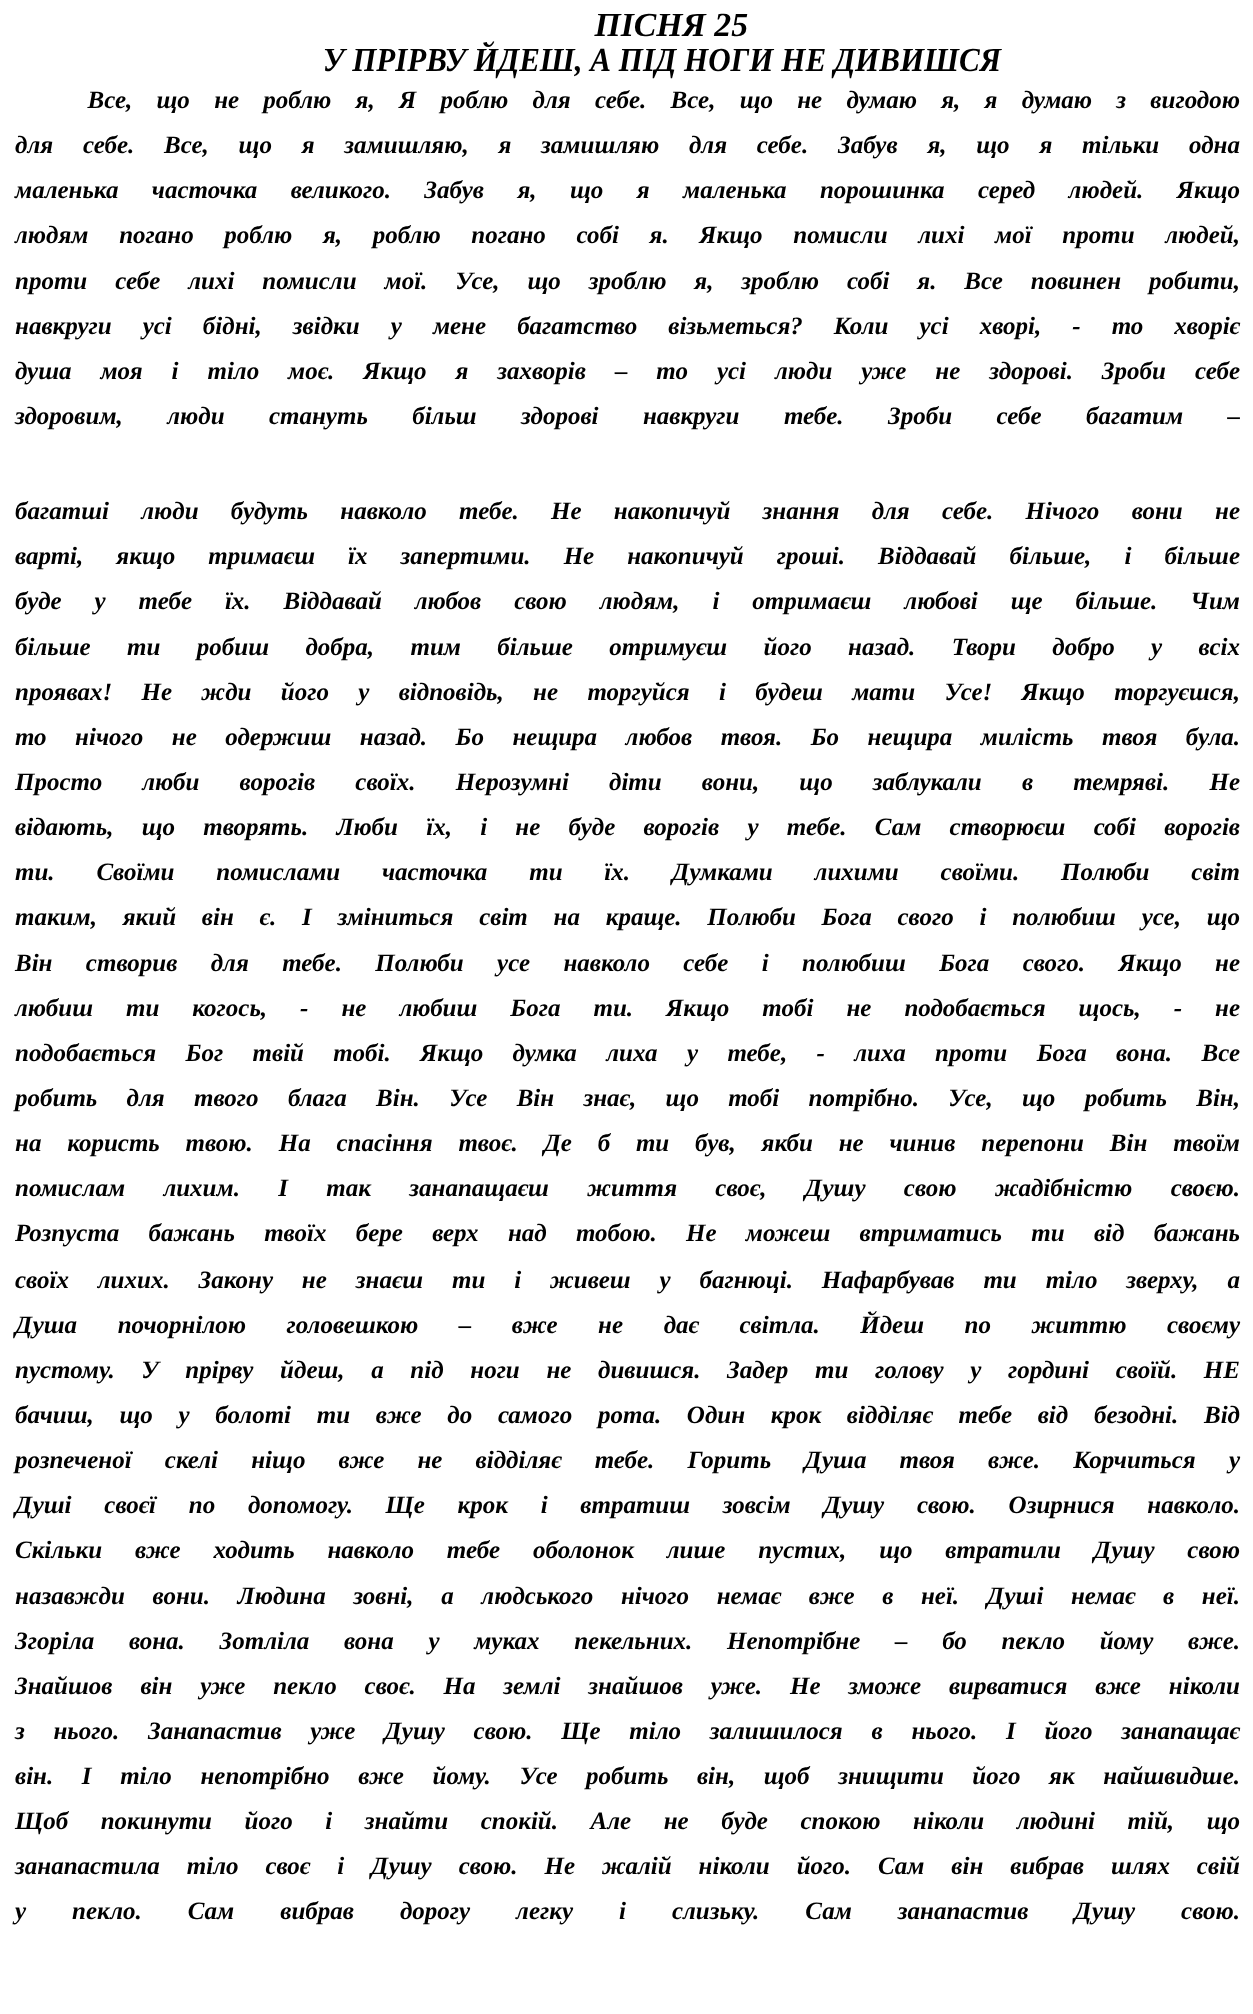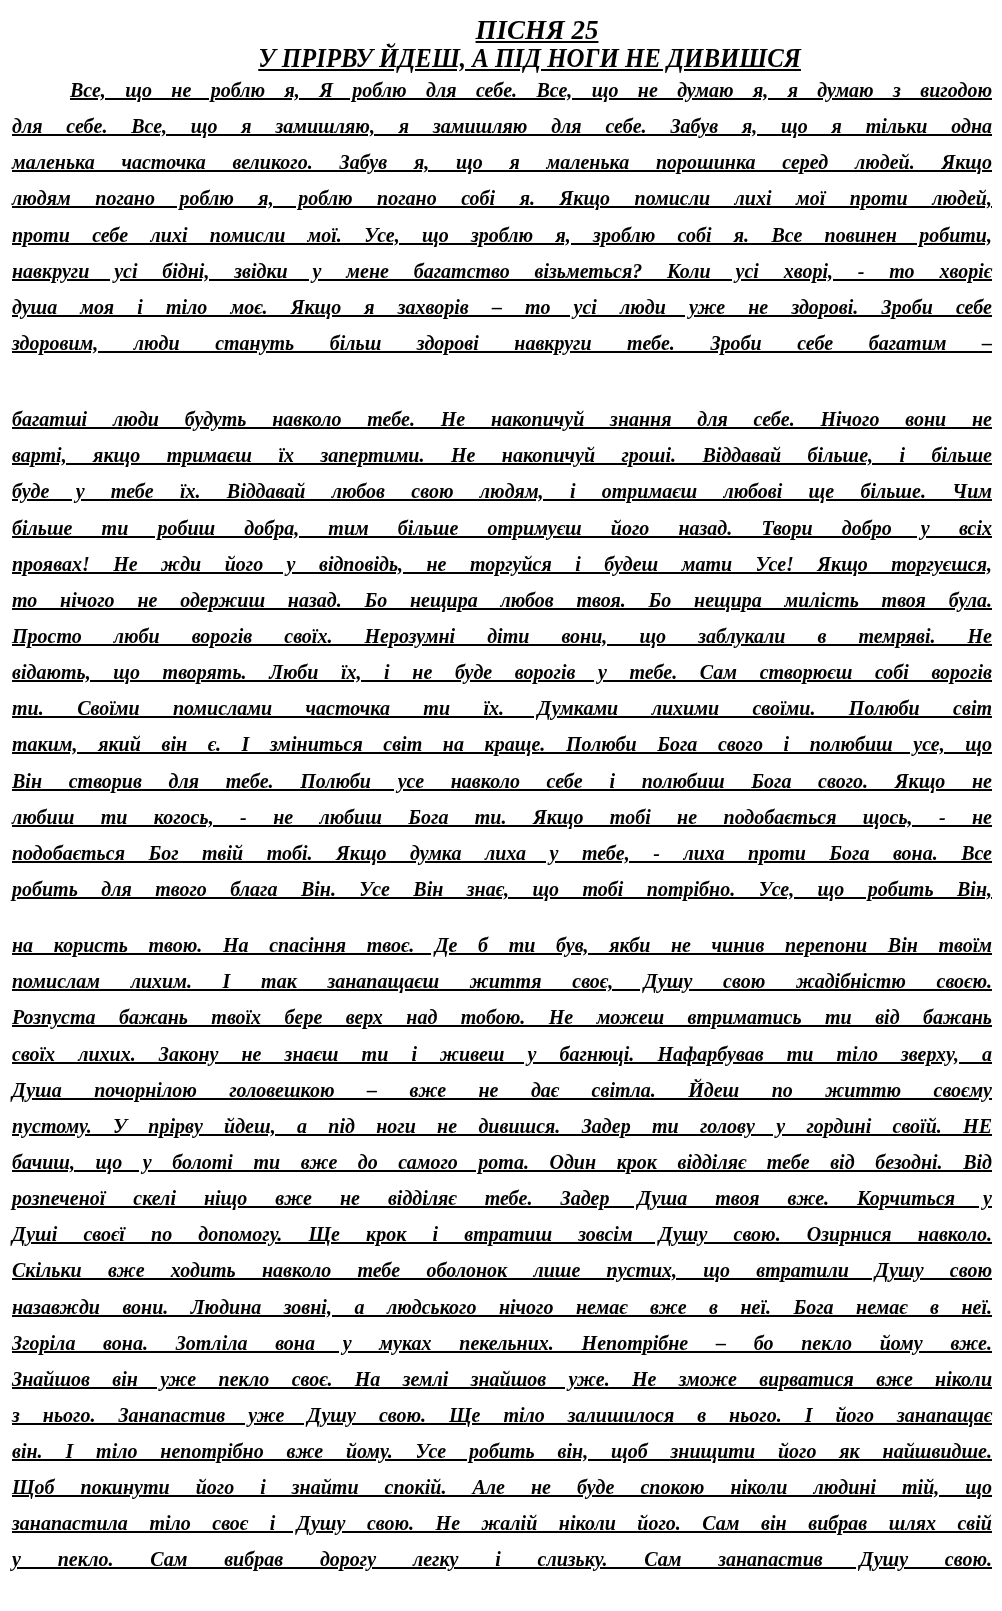--- a/index.html
+++ b/index.html
@@ -13,23 +13,22 @@
       overflow: hidden;
       position: relative;
       color: #000000;
       font-family: "Liberation Serif", "DejaVu Serif", serif;
       font-style: italic;
       font-weight: bold;
     }
     .page {
       position: absolute;
       left: 12px;
-      top: 16px;
+      top: 6px;
       width: 980px;
-      text-decoration: underline;
     }
     .title, .subtitle {
       text-align: center;
       font-size: 27px;
       line-height: 28px;
       height: 28px;
       white-space: nowrap;
       letter-spacing: 0px;
     }
     .title {
@@ -79,31 +78,31 @@
       <span class="line" style="display: block; width: 980px;">проявах! Не жди його у відповідь, не торгуйся і будеш мати Усе! Якщо торгуєшся,</span>
       <span class="line" style="display: block; width: 980px;">то нічого не одержиш назад. Бо нещира любов твоя. Бо нещира милість твоя була.</span>
       <span class="line" style="display: block; width: 980px;">Просто люби ворогів своїх. Нерозумні діти вони, що заблукали в темряві. Не</span>
       <span class="line" style="display: block; width: 980px;">відають, що творять. Люби їх, і не буде ворогів у тебе. Сам створюєш собі ворогів</span>
       <span class="line" style="display: block; width: 980px;">ти. Своїми помислами часточка ти їх. Думками лихими своїми. Полюби світ</span>
       <span class="line" style="display: block; width: 980px;">таким, який він є. І зміниться світ на краще. Полюби Бога свого і полюбиш усе, що</span>
       <span class="line" style="display: block; width: 980px;">Він створив для тебе. Полюби усе навколо себе і полюбиш Бога свого. Якщо не</span>
       <span class="line" style="display: block; width: 980px;">любиш ти когось, - не любиш Бога ти. Якщо тобі не подобається щось, - не</span>
       <span class="line" style="display: block; width: 980px;">подобається Бог твій тобі. Якщо думка лиха у тебе, - лиха проти Бога вона. Все</span>
       <span class="line" style="display: block; width: 980px;">робить для твого блага Він. Усе Він знає, що тобі потрібно. Усе, що  робить Він,</span>
-      <span class="line" style="display: block; width: 980px; margin-top: 20px;">на користь твою. На спасіння твоє. Де б ти був, якби не чинив перепони Він твоїм</span>
+      <span class="line" style="display: block; width: 980px;">на користь твою. На спасіння твоє. Де б ти був, якби не чинив перепони Він твоїм</span>
       <span class="line" style="display: block; width: 980px;">помислам лихим. І так занапащаєш життя своє, Душу свою жадібністю своєю.</span>
       <span class="line" style="display: block; width: 980px;">Розпуста бажань твоїх бере верх над тобою. Не можеш втриматись ти від бажань</span>
       <span class="line" style="display: block; width: 980px;">своїх лихих. Закону не знаєш ти і живеш у багнюці. Нафарбував ти тіло зверху, а</span>
       <span class="line" style="display: block; width: 980px;">Душа  почорнілою головешкою – вже не дає світла. Йдеш по життю своєму</span>
       <span class="line" style="display: block; width: 980px;">пустому. У прірву йдеш, а під ноги не дивишся. Задер ти голову у гордині своїй. НЕ</span>
       <span class="line" style="display: block; width: 980px;">бачиш, що у болоті ти вже до самого рота. Один крок відділяє тебе від безодні. Від</span>
-      <span class="line" style="display: block; width: 980px;">розпеченої скелі ніщо вже не відділяє тебе. Задер Душа твоя вже. Корчиться у</span>
+      <span class="line" style="display: block; width: 980px;">розпеченої скелі ніщо вже не відділяє тебе. Горить Душа твоя вже. Корчиться у</span>
       <span class="line" style="display: block; width: 980px;">Душі своєї по допомогу. Ще крок і втратиш зовсім Душу свою. Озирнися навколо.</span>
       <span class="line" style="display: block; width: 980px;">Скільки вже ходить навколо тебе оболонок лише пустих, що втратили Душу свою</span>
-      <span class="line" style="display: block; width: 980px;">назавжди вони. Людина зовні, а людського нічого немає вже в неї. Бога немає в неї.</span>
+      <span class="line" style="display: block; width: 980px;">назавжди вони. Людина зовні, а людського нічого немає вже в неї. Душі немає в неї.</span>
       <span class="line" style="display: block; width: 980px;">Згоріла вона. Зотліла вона у муках пекельних. Непотрібне – бо пекло йому вже.</span>
       <span class="line" style="display: block; width: 980px;">Знайшов він уже пекло своє. На землі знайшов уже. Не зможе вирватися вже ніколи</span>
       <span class="line" style="display: block; width: 980px;">з нього. Занапастив уже Душу свою. Ще тіло залишилося в нього. І його занапащає</span>
       <span class="line" style="display: block; width: 980px;">він. І тіло непотрібно вже йому. Усе робить він, щоб знищити його як найшвидше.</span>
       <span class="line" style="display: block; width: 980px;">Щоб покинути його і знайти спокій. Але не буде спокою ніколи людині тій, що</span>
       <span class="line" style="display: block; width: 980px;">занапастила тіло своє і Душу свою. Не жалій ніколи його. Сам він вибрав шлях свій</span>
       <span class="line" style="display: block; width: 980px;">у пекло. Сам вибрав дорогу легку і слизьку. Сам занапастив Душу свою.</span>
     </div>
 
 </div>

